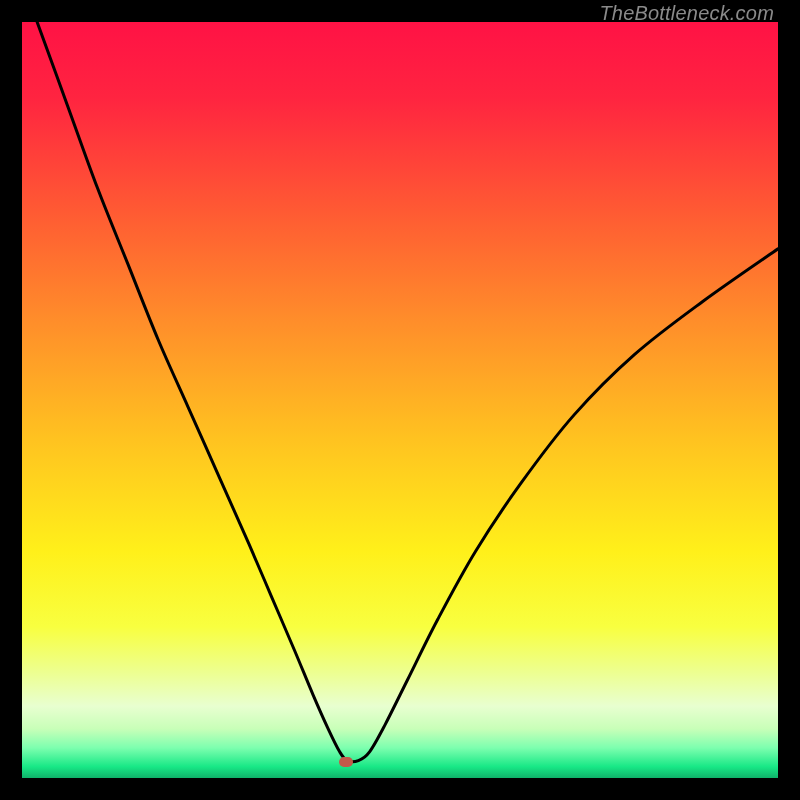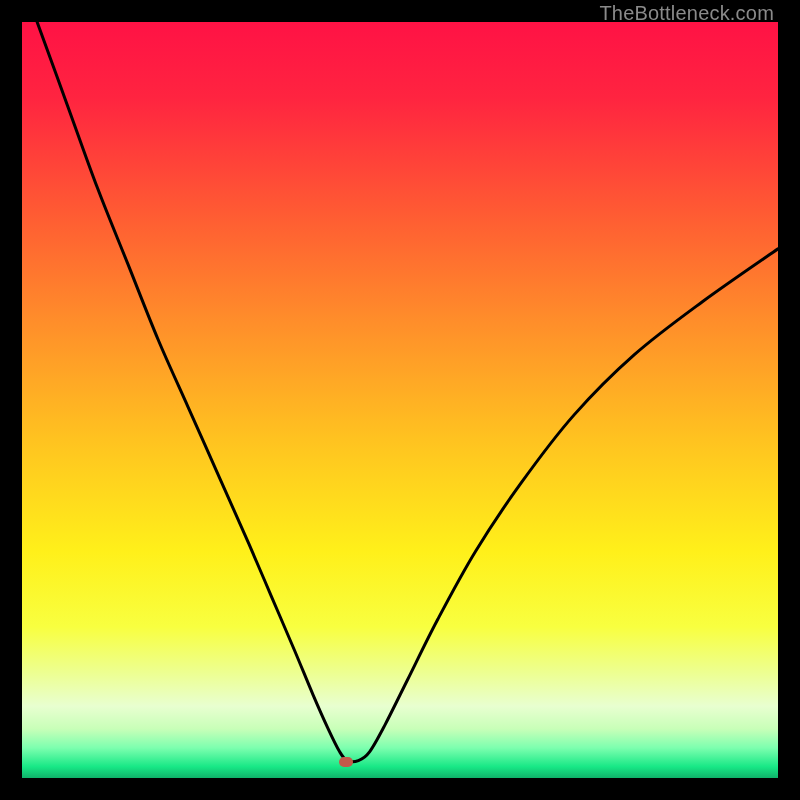--- a/index.html
+++ b/index.html
@@ -11,20 +11,21 @@
     overflow: hidden;
     font-family: Arial, Helvetica, sans-serif;
   }
   .frame {
     position: absolute;
     left: 0;
     top: 0;
     width: 800px;
     height: 800px;
     background: #000;
+    font-style: italic;
   }
   .plot {
     position: absolute;
     left: 22px;
     top: 22px;
     width: 756px;
     height: 756px;
     overflow: hidden;
   }
   .gradient {

